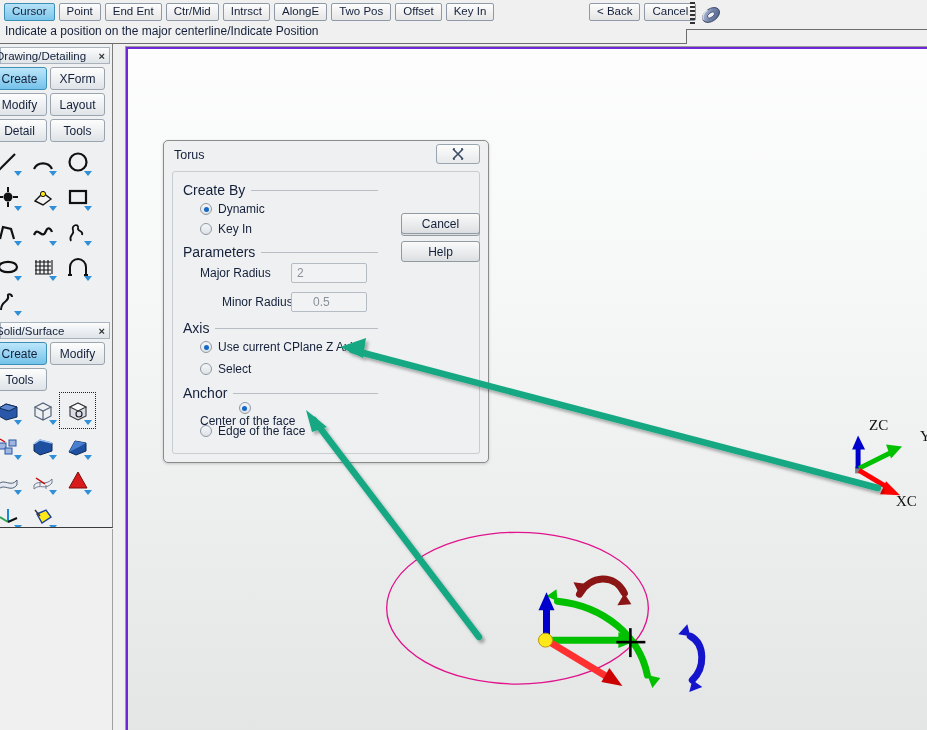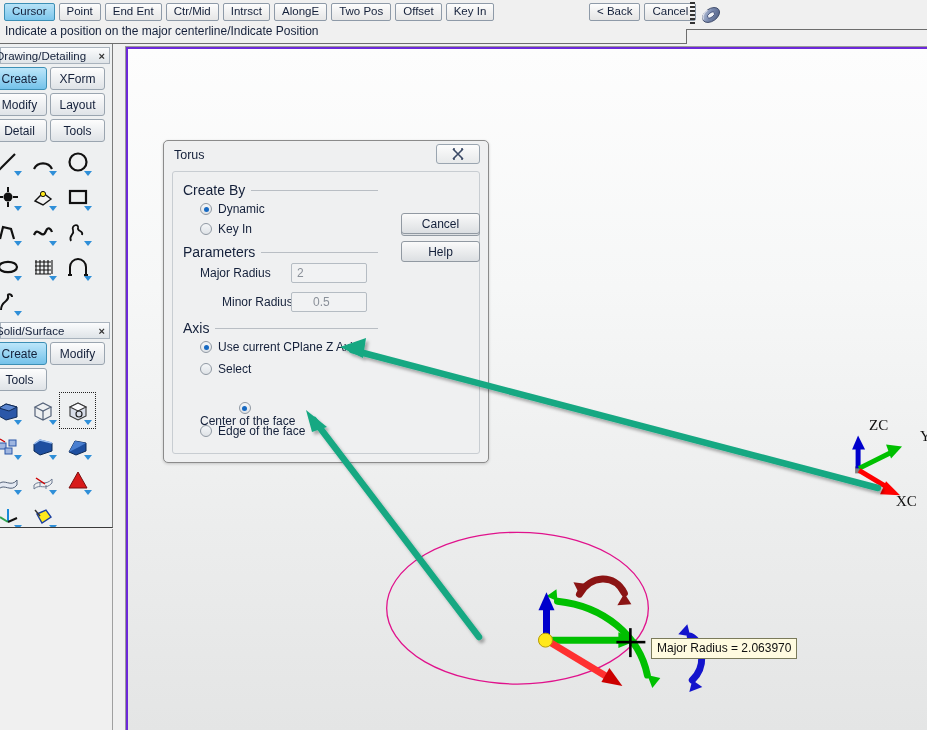--- a/index.html
+++ b/index.html
@@ -522,21 +522,20 @@
           <polygon points="775,398 759,396 764,410" fill="#00c000"></polygon>
           <line x1="732" y1="422" x2="762" y2="440" stroke="#ff0000" stroke-width="5"></line>
           <polygon points="773,447 759,433 753,446" fill="#ff0000"></polygon>
         </g>
       </svg>
 
       <div style="position:absolute;left:741px;top:368px;font-size:15px;color:#101010;font-family:'Liberation Serif',serif;">ZC</div>
       <div style="position:absolute;left:772px;top:379px;font-size:15px;color:#101010;font-family:'Liberation Serif',serif;margin-left:20px;">YC</div>
       <div style="position:absolute;left:768px;top:444px;font-size:15px;color:#101010;font-family:'Liberation Serif',serif;">XC</div>
 
-      <div id="radius-tip">Major Radius = 2.063970</div>
     </div>
   </div>
 
   <div id="torus-dialog">
     <div id="dlg-titlebar">
       <div id="dlg-title">Torus</div>
       <div id="dlg-close">
         <svg width="14" height="12" viewBox="0 0 14 12">
           <path d="M2 1 L12 11 M12 1 L2 11" stroke="#3b4a66" stroke-width="1.6" fill="none"></path>
           <path d="M2 1 L4 1 M10 1 L12 1 M2 11 L4 11 M10 11 L12 11" stroke="#3b4a66" stroke-width="1.6" fill="none"></path>
@@ -574,20 +573,24 @@
       </div>
       <div class="radio-row" style="left:27px; top:168px;">
         <span class="radio on"></span>
         <span>Use current CPlane Z Axis</span>
       </div>
       <div class="radio-row" style="left:27px; top:190px;">
         <span class="radio"></span>
         <span>Select</span>
       </div>
 
+      <div class="grouphdr" style="left:10px; top:213px; width:195px;">
+        <span>Anchor</span>
+        <span class="gline" style="flex:1;"></span>
+      </div>
       <div class="radio-row" style="left:27px; top:230px;flex-direction:column;">
         <span class="radio on"></span>
         <span>Center of the face</span>
       </div>
       <div class="radio-row" style="left:27px; top:252px;">
         <span class="radio"></span>
         <span>Edge of the face</span>
       </div>
 
       <div class="dlg-btn" style="top:1px;margin-top:42px;">OK</div>

